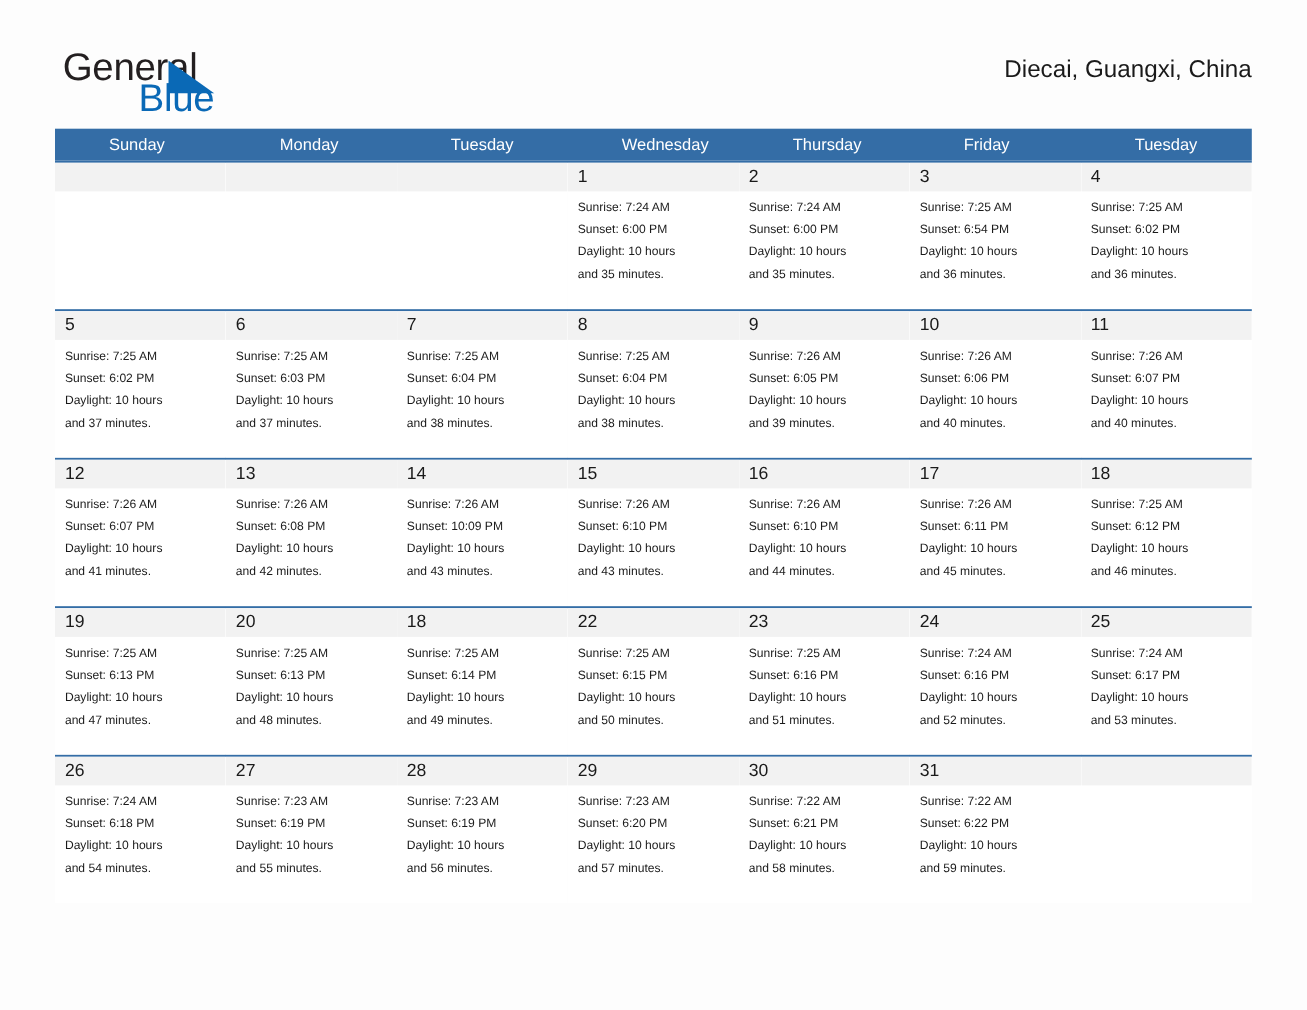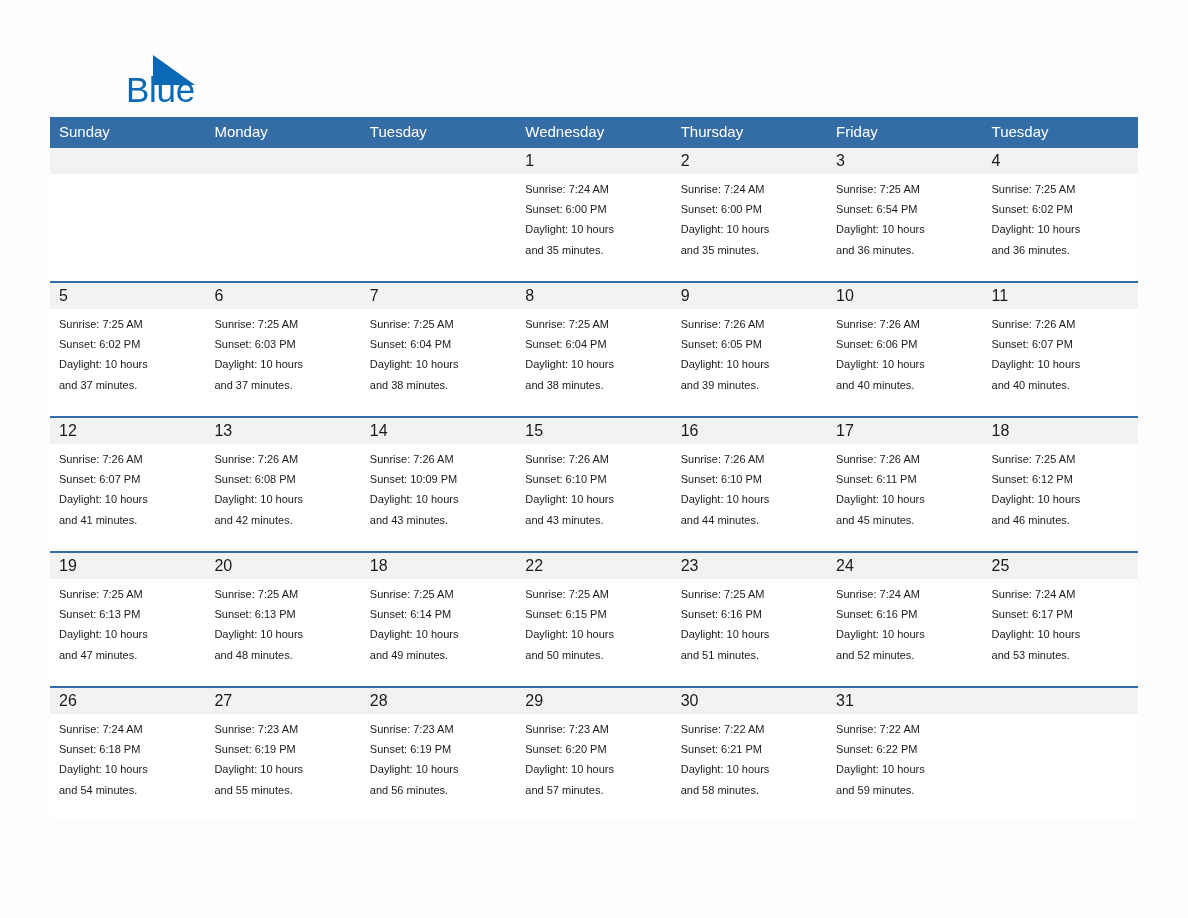--- a/index.html
+++ b/index.html
@@ -95,20 +95,21 @@
     height: 29px;
   }
   .weekday {
     flex: 1 1 0;
     color: #ffffff;
     font-size: 15px;
     line-height: 29px;
     padding-left: 9px;
     box-sizing: border-box;
     white-space: nowrap;
+    margin-left: 40px;
   }
   .week-row {
     display: flex;
     border-top: 2px solid #346DA6;
     height: 135px;
     box-sizing: border-box;
   }
   .week-row.last {
     border-bottom: 0;
   }
@@ -142,33 +143,35 @@
   }
 </style>
 </head>
 <body>
 
 <div class="page">
 
   <div class="header">
 
     <div class="logo">
+      <span class="logo-general">General</span>
       <svg class="logo-tri" viewBox="0 0 42 30">
         <polygon points="0,0 42,30 0,30" transform="translate(0,0) scale(1,1)" fill="#0a69b6" style="display:none"></polygon>
         <polygon points="0,0 42,0 42,30" fill="#0a69b6" style="display:none"></polygon>
         <polygon points="0,0 42,30 0,30" fill="#0a69b6" style="display:none"></polygon>
         <polygon points="0,0 0,30 42,30" fill="#0a69b6" style="display:none"></polygon>
         <polygon points="0,0 42,30 0,30" fill="#0a69b6" style="display:none"></polygon>
         <polygon points="0,0 42,30 0,30" fill="#0a69b6" style="display:none"></polygon>
         <polygon points="0,0 42,30 0,30" fill="#0a69b6"></polygon>
       </svg>
       <span class="logo-blue">Blue</span>
     </div>
 
     <div class="title-block">
+      <div class="cal-subtitle">Diecai, Guangxi, China</div>
     </div>
 
   </div>
 
   <div class="calendar">
     <div class="weekday-row">
       <div class="weekday">Sunday</div>
       <div class="weekday">Monday</div>
       <div class="weekday">Tuesday</div>
       <div class="weekday">Wednesday</div>

